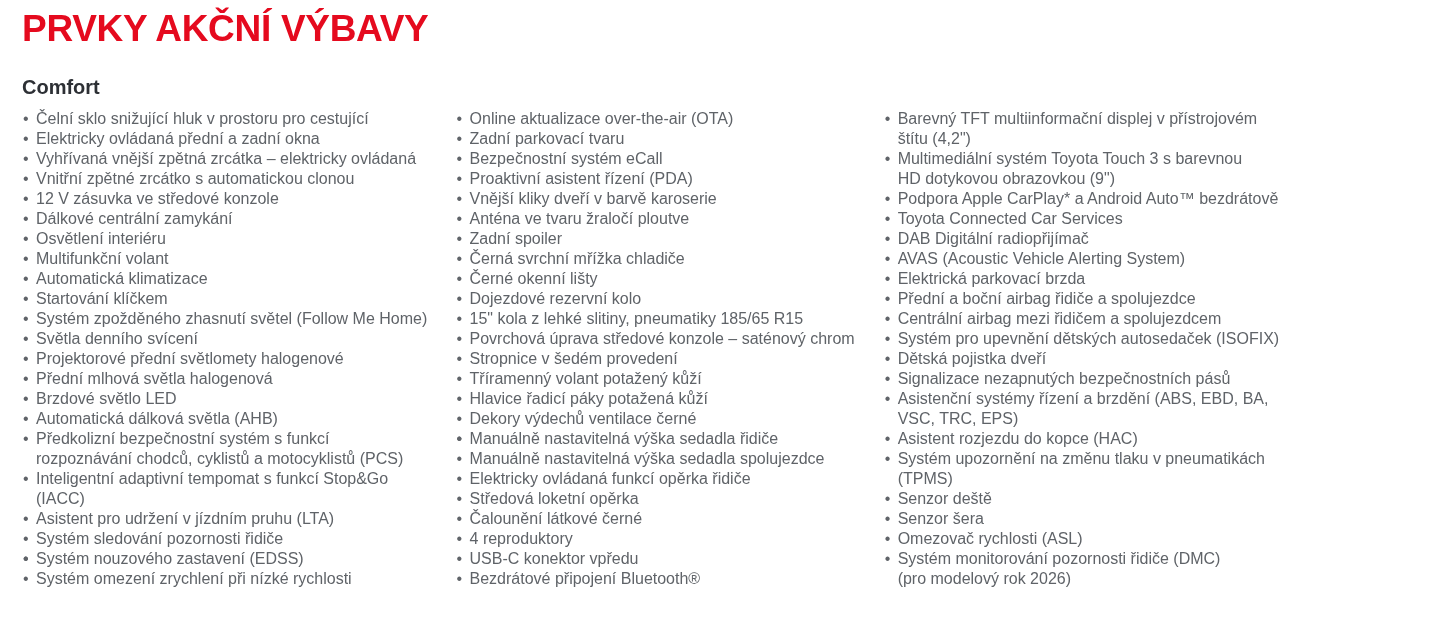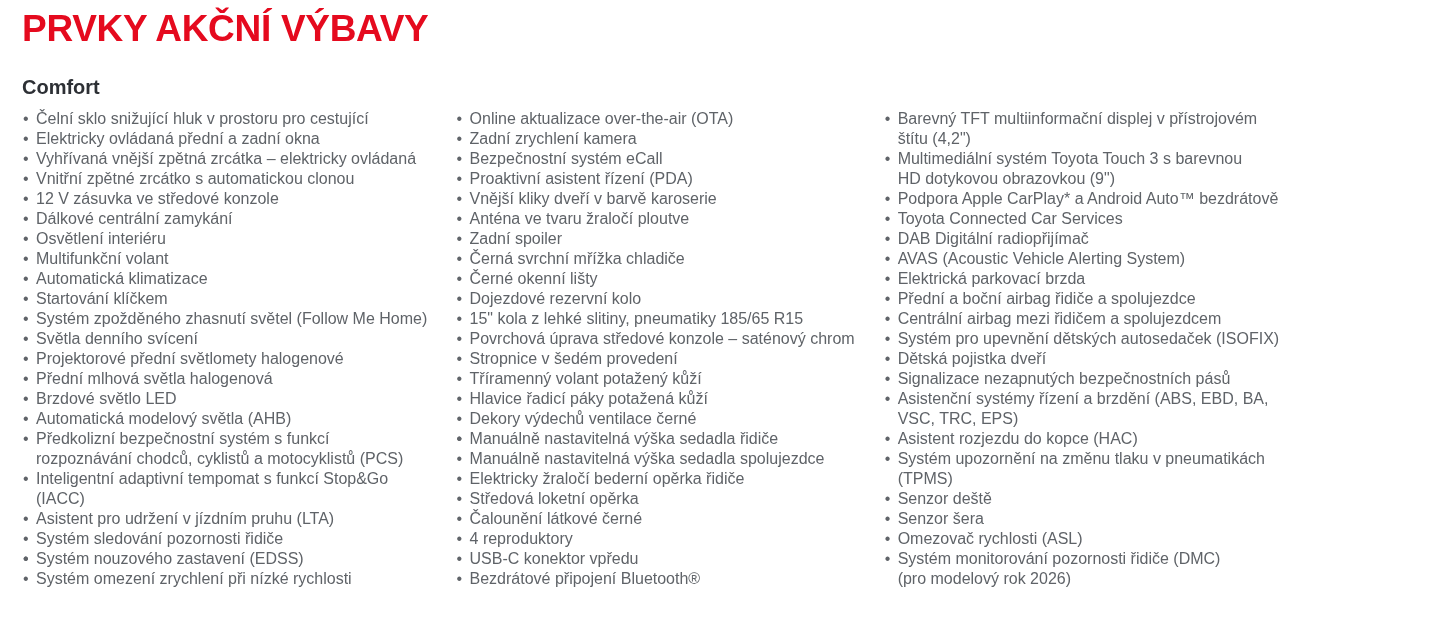--- a/index.html
+++ b/index.html
@@ -74,52 +74,52 @@
         <li><span class="bullet">•</span><span class="item-text">Dálkové centrální zamykání</span></li>
         <li><span class="bullet">•</span><span class="item-text">Osvětlení interiéru</span></li>
         <li><span class="bullet">•</span><span class="item-text">Multifunkční volant</span></li>
         <li><span class="bullet">•</span><span class="item-text">Automatická klimatizace</span></li>
         <li><span class="bullet">•</span><span class="item-text">Startování klíčkem</span></li>
         <li><span class="bullet">•</span><span class="item-text">Systém zpožděného zhasnutí světel (Follow Me Home)</span></li>
         <li><span class="bullet">•</span><span class="item-text">Světla denního svícení</span></li>
         <li><span class="bullet">•</span><span class="item-text">Projektorové přední světlomety halogenové</span></li>
         <li><span class="bullet">•</span><span class="item-text">Přední mlhová světla halogenová</span></li>
         <li><span class="bullet">•</span><span class="item-text">Brzdové světlo LED</span></li>
-        <li><span class="bullet">•</span><span class="item-text">Automatická modelový světla (AHB)</span></li>
+        <li><span class="bullet">•</span><span class="item-text">Automatická dálková světla (AHB)</span></li>
         <li><span class="bullet">•</span><span class="item-text">Předkolizní bezpečnostní systém s funkcí
 rozpoznávání chodců, cyklistů a motocyklistů (PCS)</span></li>
         <li><span class="bullet">•</span><span class="item-text">Inteligentní adaptivní tempomat s funkcí Stop&amp;Go
 (IACC)</span></li>
         <li><span class="bullet">•</span><span class="item-text">Asistent pro udržení v jízdním pruhu (LTA)</span></li>
         <li><span class="bullet">•</span><span class="item-text">Systém sledování pozornosti řidiče</span></li>
         <li><span class="bullet">•</span></li>
         <li><span class="bullet">•</span><span class="item-text">Systém nouzového zastavení (EDSS)</span></li>
         <li><span class="bullet">•</span><span class="item-text">Systém omezení zrychlení při nízké rychlosti</span></li>
       </ul>
     <ul class="col col-2">
         <li><span class="bullet">•</span><span class="item-text">Online aktualizace over-the-air (OTA)</span></li>
-        <li><span class="bullet">•</span><span class="item-text">Zadní zrychlení kamera</span></li>
+        <li><span class="bullet">•</span><span class="item-text">Zadní parkovací tvaru</span></li>
         <li><span class="bullet">•</span><span class="item-text">Bezpečnostní systém eCall</span></li>
         <li><span class="bullet">•</span><span class="item-text">Proaktivní asistent řízení (PDA)</span></li>
         <li><span class="bullet">•</span><span class="item-text">Vnější kliky dveří v barvě karoserie</span></li>
         <li><span class="bullet">•</span><span class="item-text">Anténa ve tvaru žraločí ploutve</span></li>
         <li><span class="bullet">•</span><span class="item-text">Zadní spoiler</span></li>
         <li><span class="bullet">•</span><span class="item-text">Černá svrchní mřížka chladiče</span></li>
         <li><span class="bullet">•</span><span class="item-text">Černé okenní lišty</span></li>
         <li><span class="bullet">•</span><span class="item-text">Dojezdové rezervní kolo</span></li>
         <li><span class="bullet">•</span><span class="item-text">15" kola z lehké slitiny, pneumatiky 185/65 R15</span></li>
         <li><span class="bullet">•</span><span class="item-text">Povrchová úprava středové konzole – saténový chrom</span></li>
         <li><span class="bullet">•</span><span class="item-text">Stropnice v šedém provedení</span></li>
         <li><span class="bullet">•</span><span class="item-text">Tříramenný volant potažený kůží</span></li>
         <li><span class="bullet">•</span><span class="item-text">Hlavice řadicí páky potažená kůží</span></li>
         <li><span class="bullet">•</span><span class="item-text">Dekory výdechů ventilace černé</span></li>
         <li><span class="bullet">•</span></li>
         <li><span class="bullet">•</span><span class="item-text">Manuálně nastavitelná výška sedadla řidiče</span></li>
         <li><span class="bullet">•</span><span class="item-text">Manuálně nastavitelná výška sedadla spolujezdce</span></li>
-        <li><span class="bullet">•</span><span class="item-text">Elektricky žraločí bederní opěrka řidiče</span></li>
+        <li><span class="bullet">•</span><span class="item-text">Elektricky ovládaná funkcí opěrka řidiče</span></li>
         <li><span class="bullet">•</span><span class="item-text">Středová loketní opěrka</span></li>
         <li><span class="bullet">•</span><span class="item-text">Čalounění látkové černé</span></li>
         <li><span class="bullet">•</span><span class="item-text">4 reproduktory</span></li>
         <li><span class="bullet">•</span><span class="item-text">USB-C konektor vpředu</span></li>
         <li><span class="bullet">•</span><span class="item-text">Bezdrátové připojení Bluetooth®</span></li>
       </ul>
     <ul class="col col-3">
         <li><span class="bullet">•</span><span class="item-text">Barevný TFT multiinformační displej v přístrojovém
 štítu (4,2")</span></li>
         <li><span class="bullet">•</span><span class="item-text">Multimediální systém Toyota Touch 3 s barevnou

